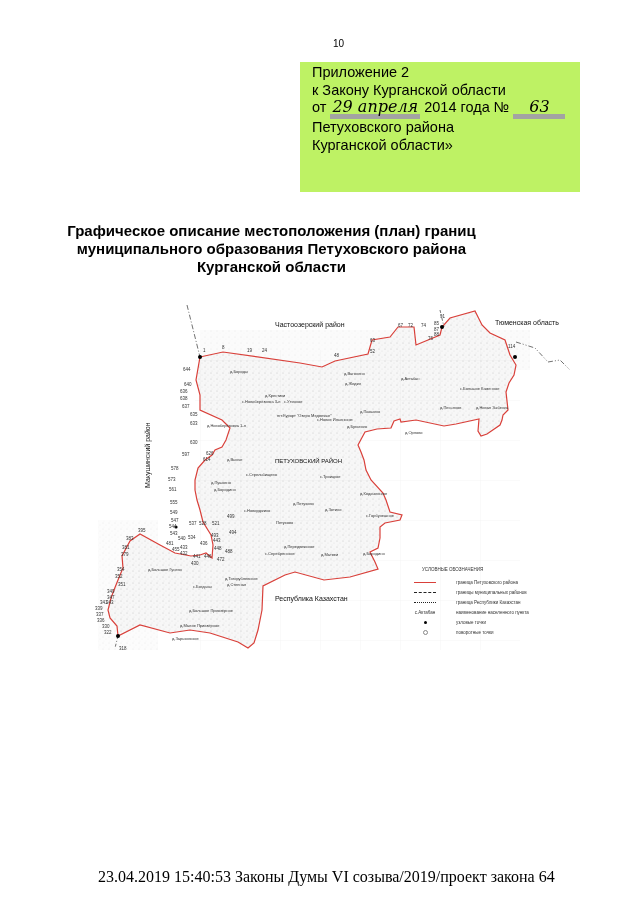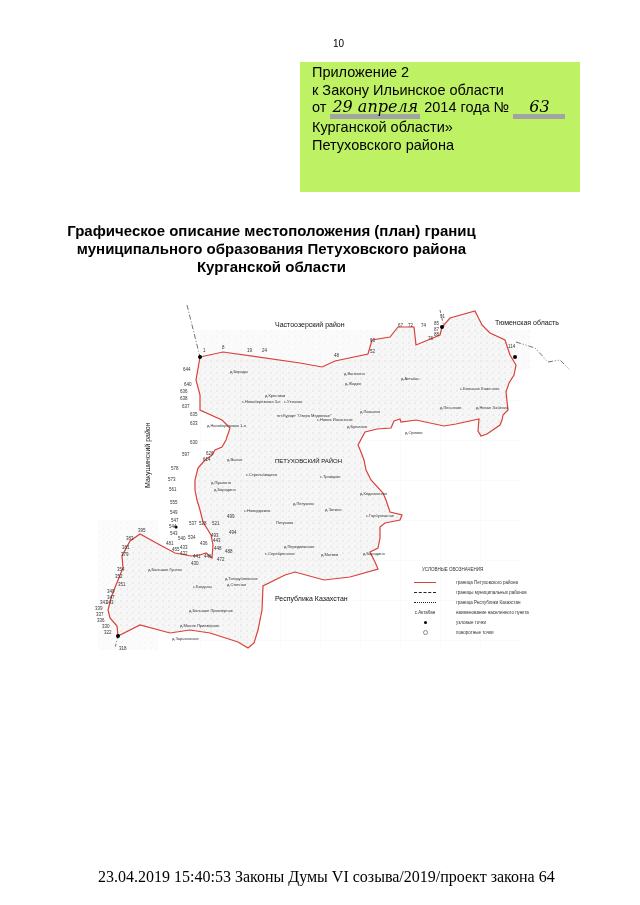--- a/index.html
+++ b/index.html
@@ -18,29 +18,29 @@
   .legend-sym .line { width: 22px; height: 0; }
   .legend-label { margin-left: 12px; }
 </style>
 </head>
 <body>
 
 <div class="page-num">10</div>
 
 <div class="appendix">
   <div>Приложение 2</div>
-  <div>к Закону Ильинское области</div>
+  <div>к Закону Курганской области</div>
   <div>
     <span>от</span>
     <span class="hw">29 апреля</span>
     <span>2014 года №</span>
     <span class="hw" style="width:48px;text-align:center;">63</span>
   </div>
+  <div>Петуховского района</div>
   <div>Курганской области»</div>
-  <div>Петуховского района</div>
 </div>
 
 <div class="title">
   <div>Графическое описание местоположения (план) границ</div>
   <div>муниципального образования Петуховского района</div>
   <div>Курганской области</div>
 </div>
 
 <svg class="map" viewBox="90 295 500 365" xmlns="http://www.w3.org/2000/svg">
   <defs>

